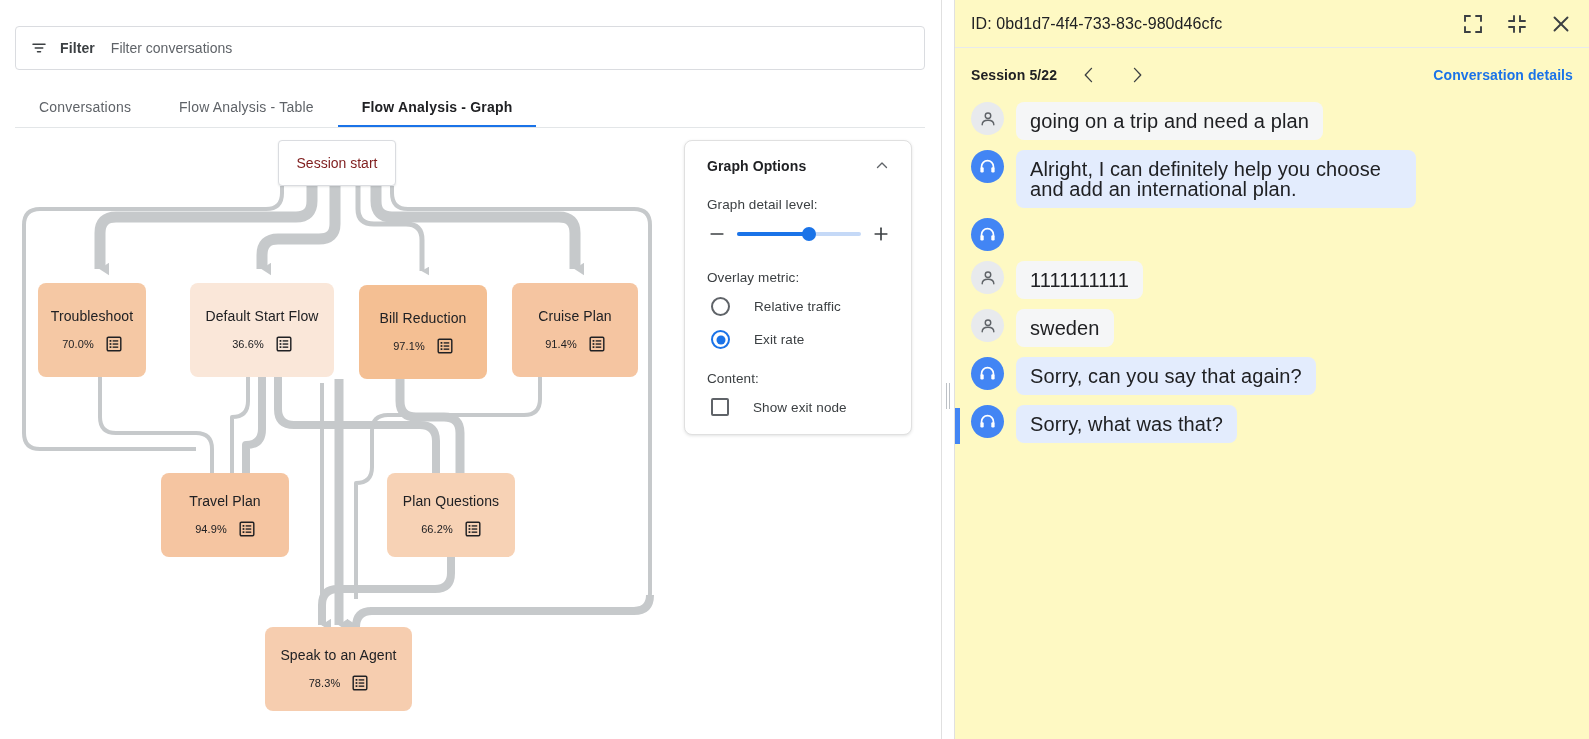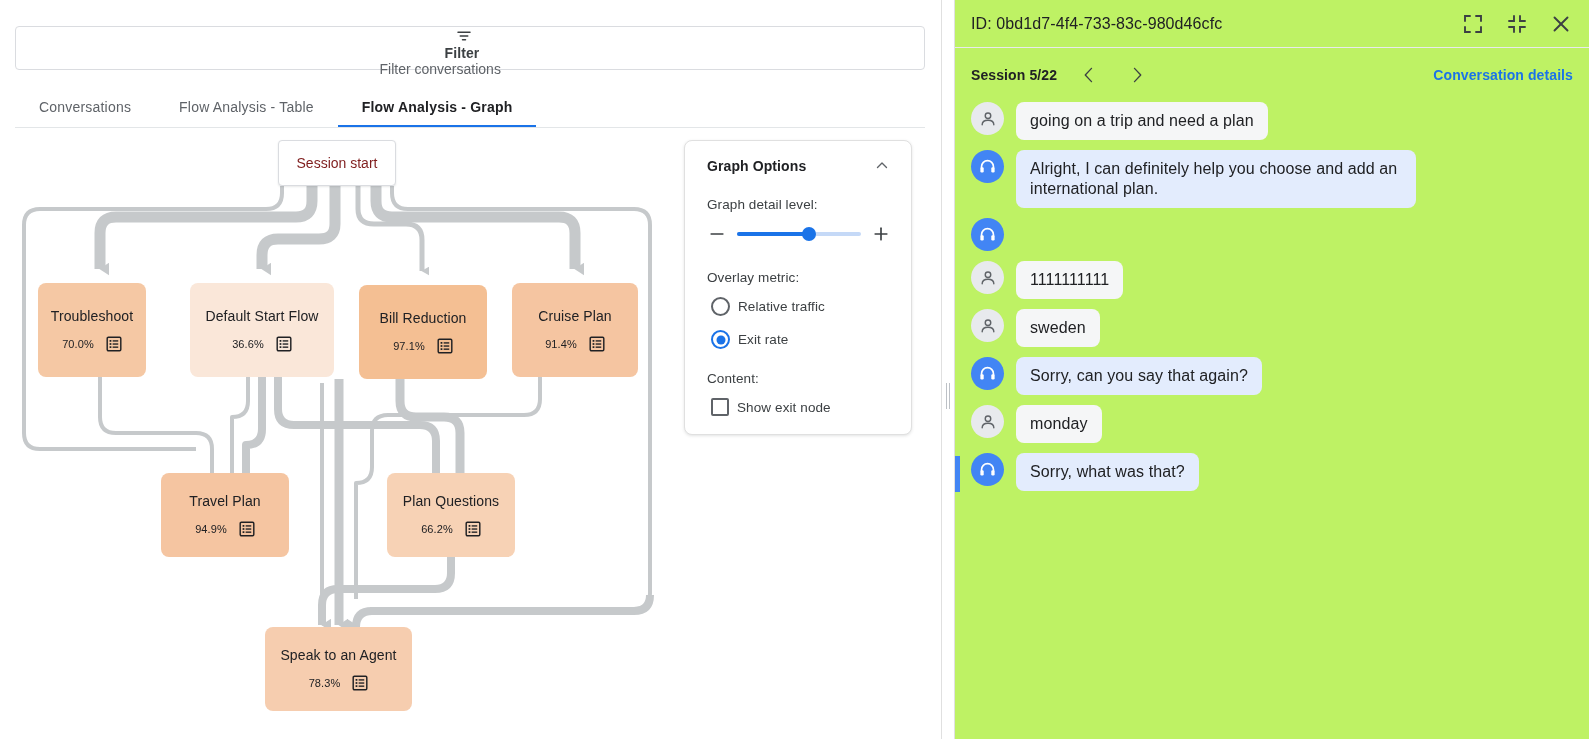--- a/index.html
+++ b/index.html
@@ -23,21 +23,20 @@
   }
 
   
   .filter-bar {
     position: absolute; left: 15px; top: 26px;
     width: 910px; height: 44px;
     border: 1px solid #dadce0; border-radius: 4px;
     background: #fff;
     display: flex; align-items: center;
     padding: 0 14px;
-    flex-direction: column;
   }
   .filter-icon { width: 18px; height: 18px; margin-right: 12px; flex: 0 0 18px; display:block;}
   .filter-label { font-size: 14px; font-weight: 700; color: #3c4043; margin-right: 16px; letter-spacing: .1px;}
   .filter-input {
     border: none; outline: none; background: transparent;
     font-family: "Liberation Sans", sans-serif;
     font-size: 14px; color: #5f6368; flex: 1; padding: 0;
   }
   .filter-input::placeholder { color: #5f6368; }
 
@@ -114,21 +113,21 @@
   .sl-btn { width: 20px; height: 20px; flex:0 0 20px; cursor: pointer; }
   .sl-track {
     position: relative; flex: 1; height: 4px; border-radius: 2px;
     background: #c5d9f7; cursor: pointer;
   }
   .sl-fill { position:absolute; left:0; top:0; height: 4px; border-radius: 2px; background: #1a73e8; }
   .sl-thumb {
     position: absolute; top: 50%; width: 14px; height: 14px; border-radius: 50%;
     background: #1a73e8; transform: translate(-50%, -50%); cursor: grab;
   }
-  .opt-row { display: flex; align-items: center; gap: 8px; margin-bottom: 14px; padding-left: 4px; margin-top: 6px; }
+  .opt-row { display: flex; align-items: center; gap: 24px; margin-bottom: 14px; padding-left: 4px; margin-top: 6px; }
   .radio { width: 19px; height: 19px; flex: 0 0 19px; border-radius: 50%; border: 2px solid #5f6368; background:#fff; position: relative; cursor: pointer; }
   .radio.checked { border-color: #1a73e8; }
   .radio.checked::after {
     content:""; position:absolute; left:50%; top:50%; width:9px; height:9px;
     border-radius:50%; background:#1a73e8; transform: translate(-50%,-50%);
   }
   .opt-label { font-size: 13.5px; color: #3c4043; letter-spacing:.1px;}
   .go-section-label { font-size: 13.5px; color: #3c4043; margin: 22px 0 12px 0; letter-spacing:.1px;}
   .checkbox { width: 18px; height: 18px; flex:0 0 18px; border: 2px solid #5f6368; border-radius: 2px; background: #fff; cursor: pointer; }
 
@@ -143,21 +142,21 @@
   }
   .grip { position:absolute; left: 50%; top: 383px; transform: translateX(-50%); width: 6px; height: 26px; }
   .grip span { position:absolute; top:0; width:1px; height:26px; background:#bdc1c6; }
   .grip span:nth-child(1){ left:1px; }
   .grip span:nth-child(2){ left:4px; }
 
   
   #right-panel {
     position: relative;
     flex: 1 1 auto; height: 739px;
-    background: #bef264; overflow: hidden;
+    background: #fef9c3; overflow: hidden;
   }
   .rp-header {
     height: 48px; display: flex; align-items: center;
     padding: 0 16px 0 16px;
     border-bottom: 1px solid #e8eaed;
   }
   .rp-id { font-size: 16px; color: #202124; flex: 1; letter-spacing:.1px; }
   .rp-icon-btn { width: 24px; height: 24px; margin-left: 20px; cursor: pointer; display:block; }
   .rp-subheader {
     height: 54px; display: flex; align-items: center;
@@ -173,21 +172,21 @@
   .avatar {
     width: 33px; height: 33px; flex: 0 0 33px; border-radius: 50%;
     display: flex; align-items: center; justify-content: center;
     margin-right: 12px;
   }
   .avatar.user { background: #e8eaed; }
   .avatar.agent { background: #4285f4; }
   .avatar svg { display: block; }
   .bubble {
     border-radius: 8px; padding: 9px 14px;
-    font-size: 16px; line-height: 20px; color: #202124;
+    font-size: 20px; line-height: 20px; color: #202124;
     max-width: 400px; letter-spacing:.1px;
   }
   .bubble.user { background: #f5f6f7; }
   .bubble.agent { background: #e3ecfd; }
   .msg.marked .marker {
     position: absolute; left: -16px; top: 3px;
     width: 5px; height: 36px; background: #4285f4;
   }
 </style>
 </head>
@@ -529,29 +528,20 @@
         <span class="avatar agent">
           <svg width="19" height="19" viewBox="0 0 24 24">
             <path d="M4.5 14 V12 A7.5 7.5 0 0 1 19.5 12 V14" fill="none" stroke="#fff" stroke-width="2.1" stroke-linecap="round"></path>
             <rect x="3" y="13" width="4.2" height="6.5" rx="1.5" fill="#fff"></rect>
             <rect x="16.8" y="13" width="4.2" height="6.5" rx="1.5" fill="#fff"></rect>
           </svg>
         </span>
         <span class="bubble agent">Sorry, can you say that again?</span>
       </div>
 
-      <div class="msg">
-        <span class="avatar user">
-          <svg width="20" height="20" viewBox="0 0 24 24">
-            <circle cx="12" cy="8" r="3.3" fill="none" stroke="#5f6368" stroke-width="1.7"></circle>
-            <path d="M5 19 C5 15.2 8.2 13.5 12 13.5 C15.8 13.5 19 15.2 19 19" fill="none" stroke="#5f6368" stroke-width="1.7" stroke-linecap="round"></path>
-          </svg>
-        </span>
-        <span class="bubble user">monday</span>
-      </div>
 
       <div class="msg marked">
         <span class="marker"></span>
         <span class="avatar agent">
           <svg width="19" height="19" viewBox="0 0 24 24">
             <path d="M4.5 14 V12 A7.5 7.5 0 0 1 19.5 12 V14" fill="none" stroke="#fff" stroke-width="2.1" stroke-linecap="round"></path>
             <rect x="3" y="13" width="4.2" height="6.5" rx="1.5" fill="#fff"></rect>
             <rect x="16.8" y="13" width="4.2" height="6.5" rx="1.5" fill="#fff"></rect>
           </svg>
         </span>

